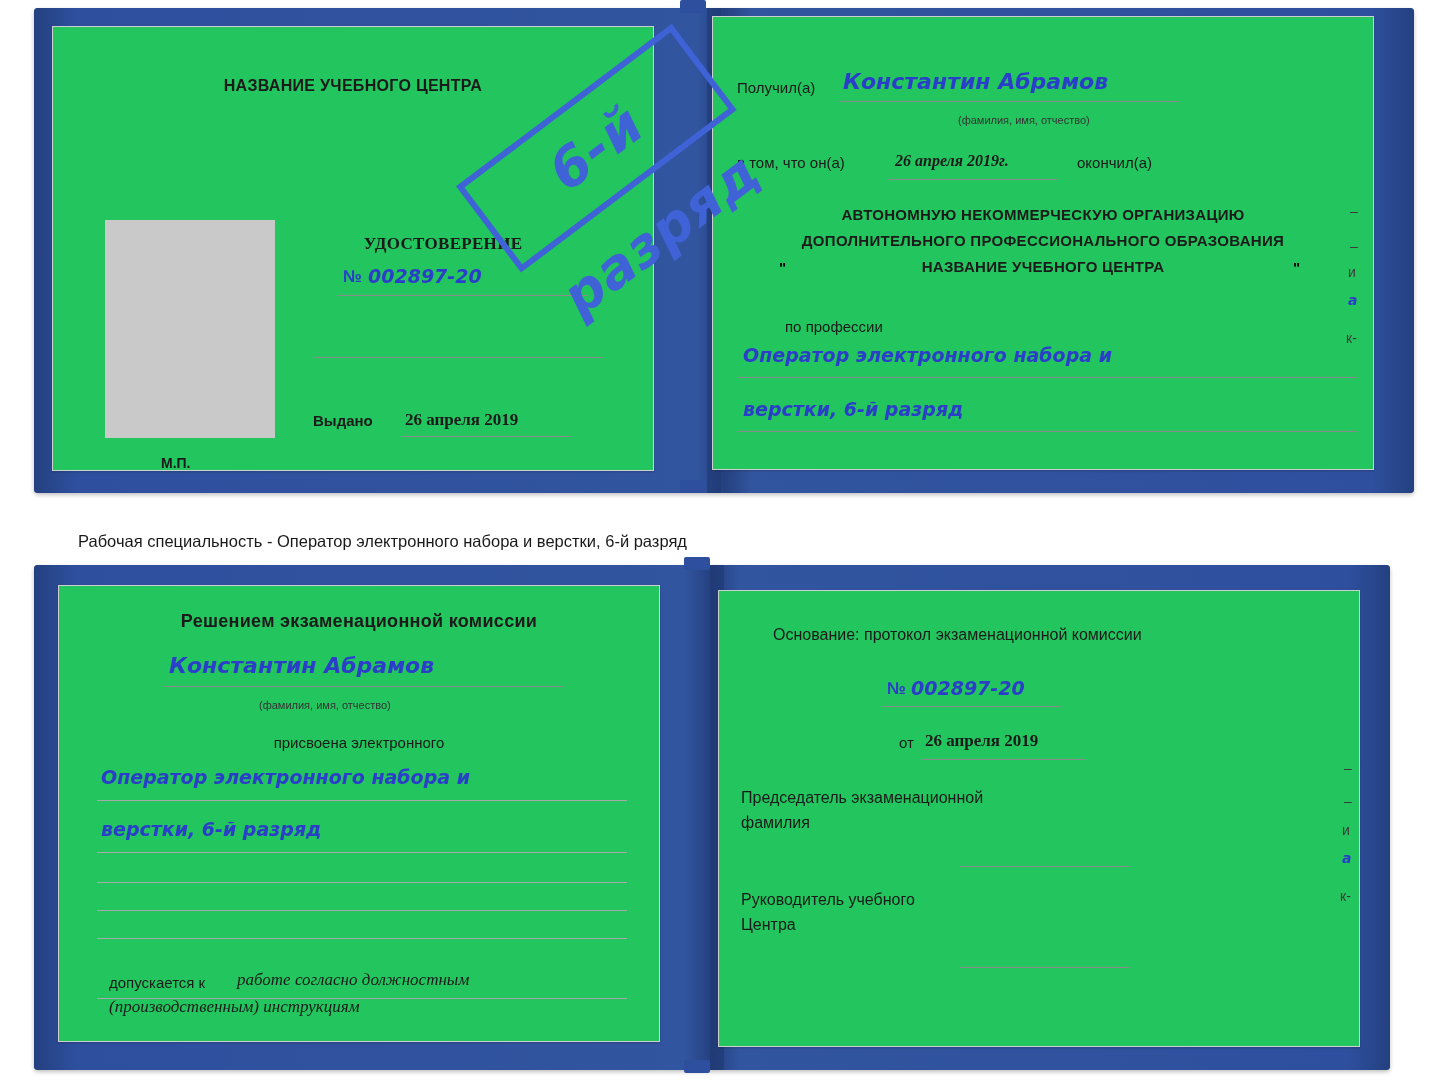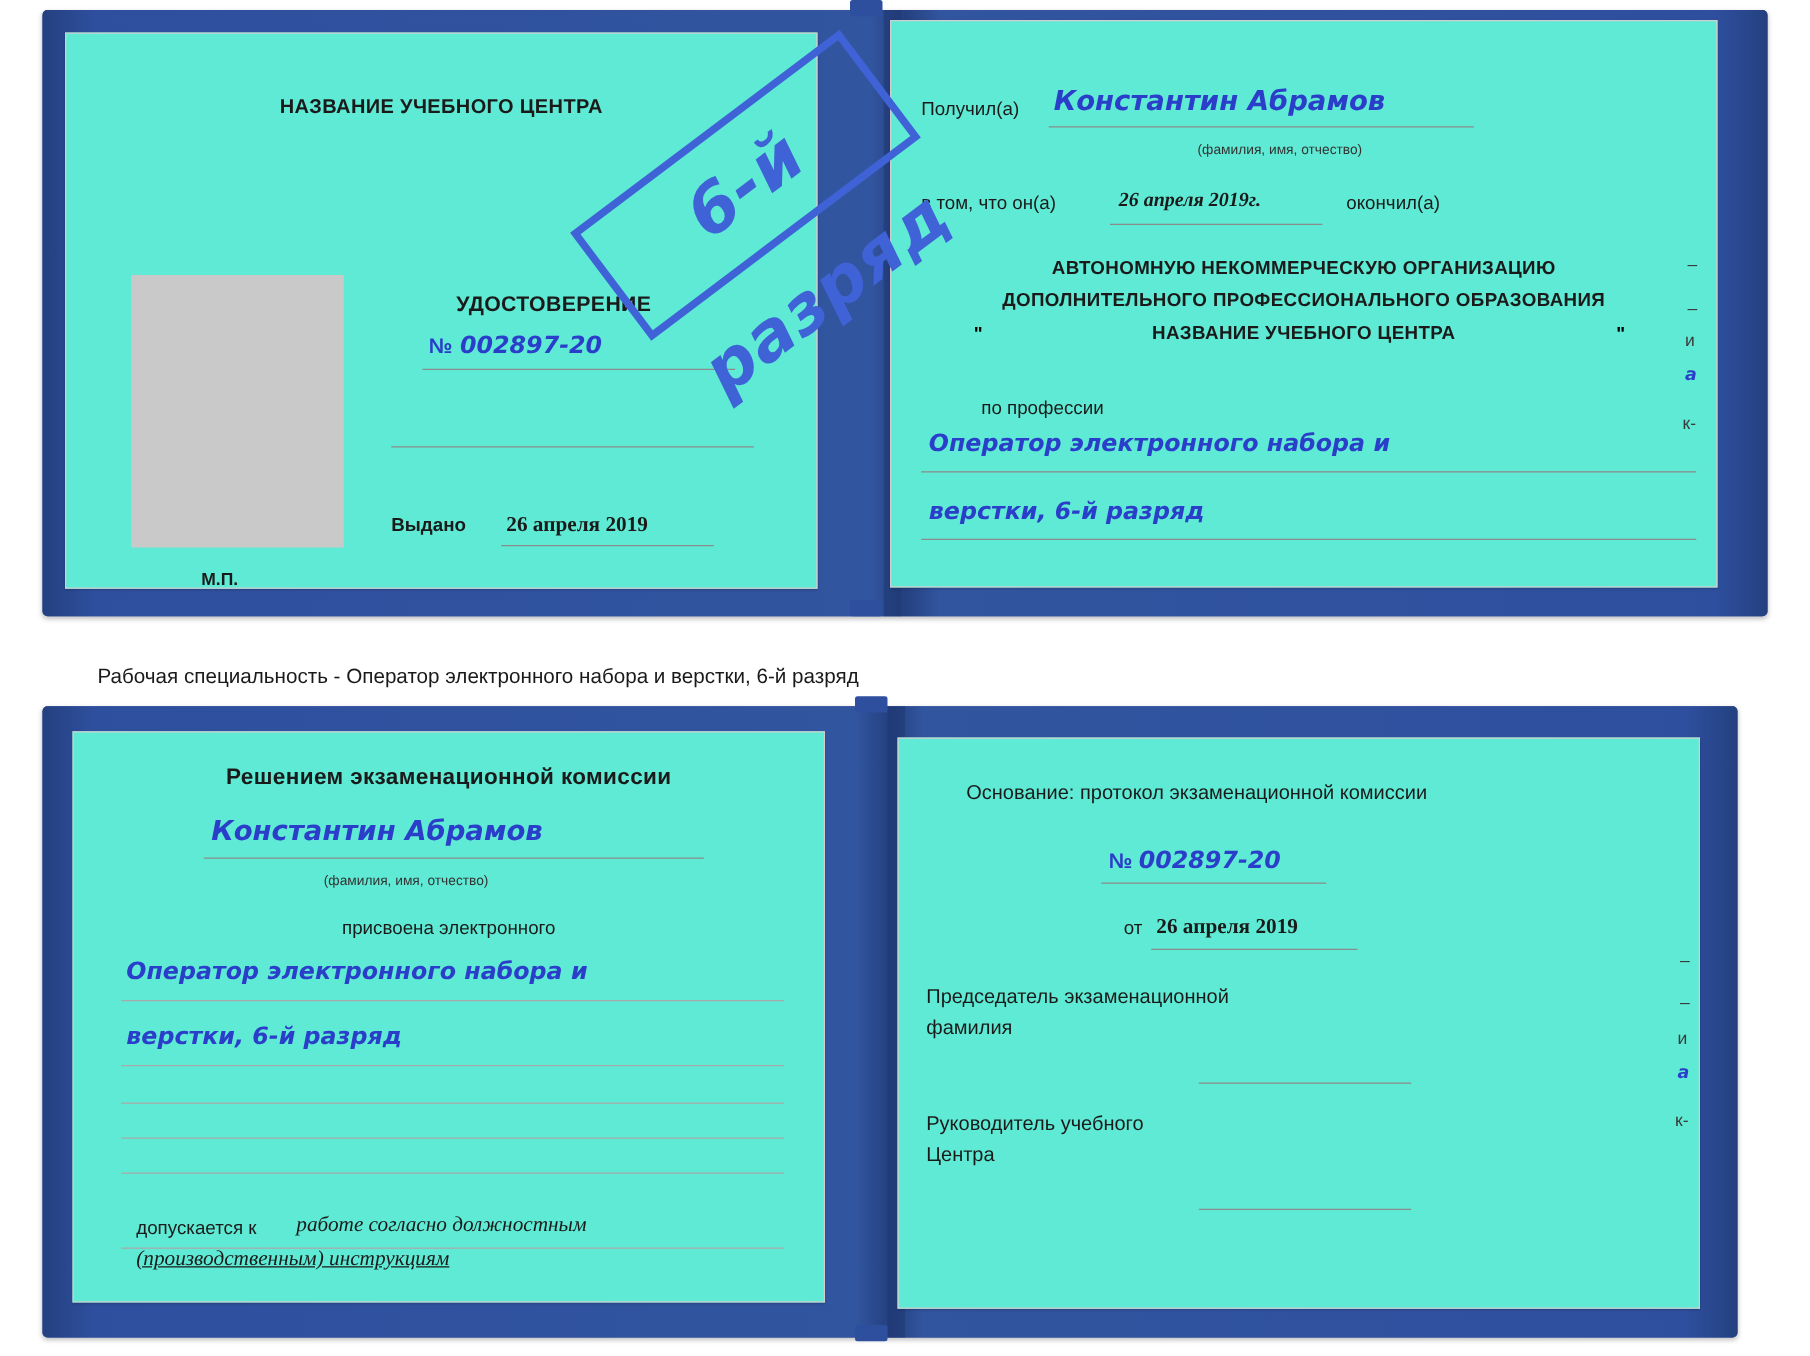--- a/index.html
+++ b/index.html
@@ -43,21 +43,21 @@
   .tab {
     position: absolute;
     width: 26px;
     height: 13px;
     background: #2e4f9e;
     border-radius: 2px;
   }
 
   .paper {
     position: absolute;
-    background: #5eead4;
+    background: #22c55e;
     border: 1px solid #cfcfcf;
     box-shadow: 0 1px 2px rgba(0,0,0,0.18);
   }
 
   
   .t-left  { left: 52px;  top: 26px;  width: 600px;  height: 443px; }
   .t-right { left: 712px; top: 16px;  width: 660px;  height: 452px; }
 
   
   .b-left  { left: 58px;  top: 585px; width: 600px;  height: 455px; }
@@ -149,21 +149,21 @@
     <div class="spine" style="left:673px;"></div>
   </div>
   <div class="tab" style="left:680px; top:0px;"></div>
   <div class="tab" style="left:680px; top:480px;"></div>
 
   <div class="paper t-left">
     <div class="hdr" style="position:absolute; left:0; right:0; top:50px;">НАЗВАНИЕ УЧЕБНОГО ЦЕНТРА</div>
 
     <div class="photo-box" style="left:52px; top:193px; width:170px; height:218px;"></div>
 
-    <div class="hdr" style="position:absolute; left:210px; top:207px; width:360px; font-size:17px;">УДОСТОВЕРЕНИЕ</div>
+    <div class="hdr" style="position:absolute; left:210px; top:207px; width:360px; font-size:17px;font-family:Liberation Serif, serif;">УДОСТОВЕРЕНИЕ</div>
 
     <div style="position:absolute; left:290px; top:240px; font-size:17px; font-weight:bold; color:#2b3ec9;">№</div>
     <div class="hand" style="position:absolute; left:315px; top:238px; font-size:19px;">002897-20</div>
     <div class="line" style="position:absolute; left:285px; top:268px; width:250px;"></div>
 
     <div class="line" style="position:absolute; left:260px; top:330px; width:290px;"></div>
 
     <div class="lbl" style="position:absolute; left:260px; top:385px; font-weight:bold;">Выдано</div>
     <div class="hand-ink" style="position:absolute; left:352px; top:383px; font-size:17px; font-weight:bold; font-style:normal;">26 апреля 2019</div>
     <div class="line" style="position:absolute; left:348px; top:409px; width:170px;"></div>
@@ -232,21 +232,21 @@
     <div class="hand" style="position:absolute; left:42px; top:232px; font-size:19px;">верстки, 6-й разряд</div>
     <div class="line-thin" style="position:absolute; left:38px; top:266px; width:530px;"></div>
 
     <div class="line-thin" style="position:absolute; left:38px; top:296px; width:530px;"></div>
     <div class="line-thin" style="position:absolute; left:38px; top:324px; width:530px;"></div>
     <div class="line-thin" style="position:absolute; left:38px; top:352px; width:530px;"></div>
 
     <div class="lbl" style="position:absolute; left:50px; top:388px;">допускается к</div>
     <div class="hand-ink" style="position:absolute; left:178px; top:384px; font-size:17px;">работе согласно должностным</div>
     <div class="line-thin" style="position:absolute; left:38px; top:412px; width:530px;"></div>
-    <div class="hand-ink" style="position:absolute; left:50px; top:411px; font-size:17px;text-decoration:underline;">(производственным) инструкциям</div>
+    <div class="hand-ink" style="position:absolute; left:50px; top:411px; font-size:17px;">(производственным) инструкциям</div>
   </div>
 
   <div class="paper b-right">
     <div class="lbl" style="position:absolute; left:30px; top:35px; font-size:16px;margin-left:24px;">Основание: протокол экзаменационной комиссии</div>
 
     <div style="position:absolute; left:168px; top:88px; font-size:17px; font-weight:bold; color:#2b3ec9;">№</div>
     <div class="hand" style="position:absolute; left:192px; top:86px; font-size:19px;">002897-20</div>
     <div class="line" style="position:absolute; left:162px; top:115px; width:180px;"></div>
 
     <div class="lbl" style="position:absolute; left:180px; top:143px;">от</div>

